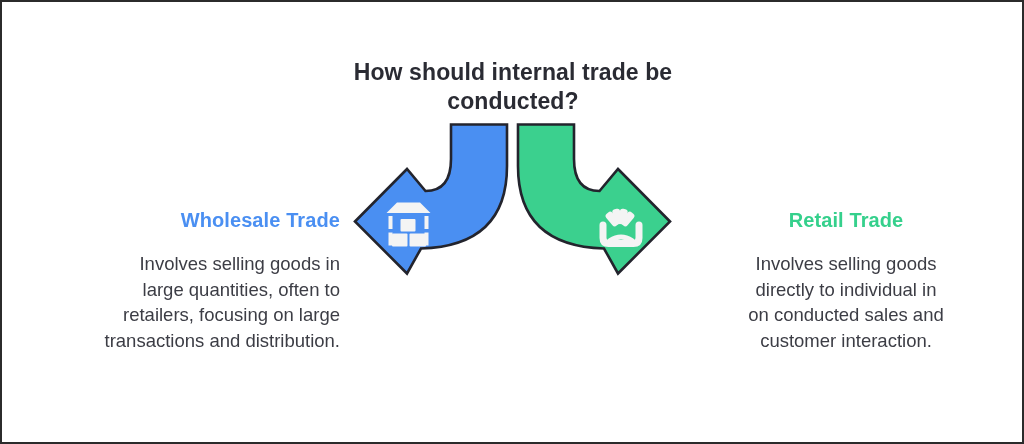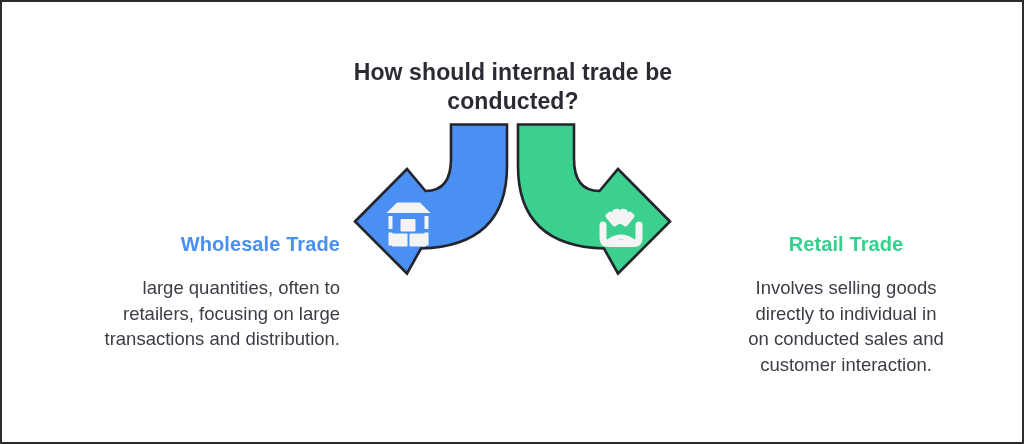--- a/index.html
+++ b/index.html
@@ -17,21 +17,21 @@
     text-align:center;
     font-size:23px;font-weight:bold;
     line-height:29px;
     color:var(--title-text,#2a2b33);
     letter-spacing:.1px;
   }
   .arrows{
     position:absolute;left:338px;top:105px;
     width:348px;height:175px;
   }
-  .side-block{position:absolute;top:206px;margin-top:24px;}
+  .side-block{position:absolute;top:206px;}
   .side-block.left{left:24px;width:314px;text-align:right;}
   .side-block.right{left:691px;width:306px;text-align:center;}
   .side-heading{
     font-size:20px;font-weight:bold;line-height:24px;
     margin:0 0 19px 0;letter-spacing:.1px;
   }
   .side-block.left  .side-heading{color:var(--heading-blue,#4a8ff2);}
   .side-block.right .side-heading{color:var(--heading-green,#35d08c);}
   .side-body{
     font-size:18.5px;line-height:25.6px;
@@ -84,20 +84,21 @@
         <rect x="-4" y="-19.5" width="8" height="15.5" rx="3" transform="translate(618,226) rotate(40)"></rect>
       </g>
       <path d="M 601 223 L 601 236 Q 601 241.5 606.5 241.5 L 631.5 241.5 Q 637 241.5 637 236 L 637 223" style="fill:none;stroke:var(--icon-white,#f4f4f4);stroke-width:7;stroke-linecap:round;stroke-linejoin:round;"></path>
       <path d="M 608 238.5 Q 619 231.5 630 238.5" style="fill:none;stroke:var(--icon-white,#f4f4f4);stroke-width:5;stroke-linecap:round;"></path>
     </g>
   </svg>
 
   <div class="side-block left">
     <div class="side-heading">Wholesale Trade</div>
     <div class="side-body">
+      <span class="line">Involves selling goods in</span>
       <span class="line">large quantities, often to</span>
       <span class="line">retailers, focusing on large</span>
       <span class="line">transactions and distribution.</span>
     </div>
   </div>
 
   <div class="side-block right">
     <div class="side-heading">Retail Trade</div>
     <div class="side-body">
       <span class="line">Involves selling goods</span>

